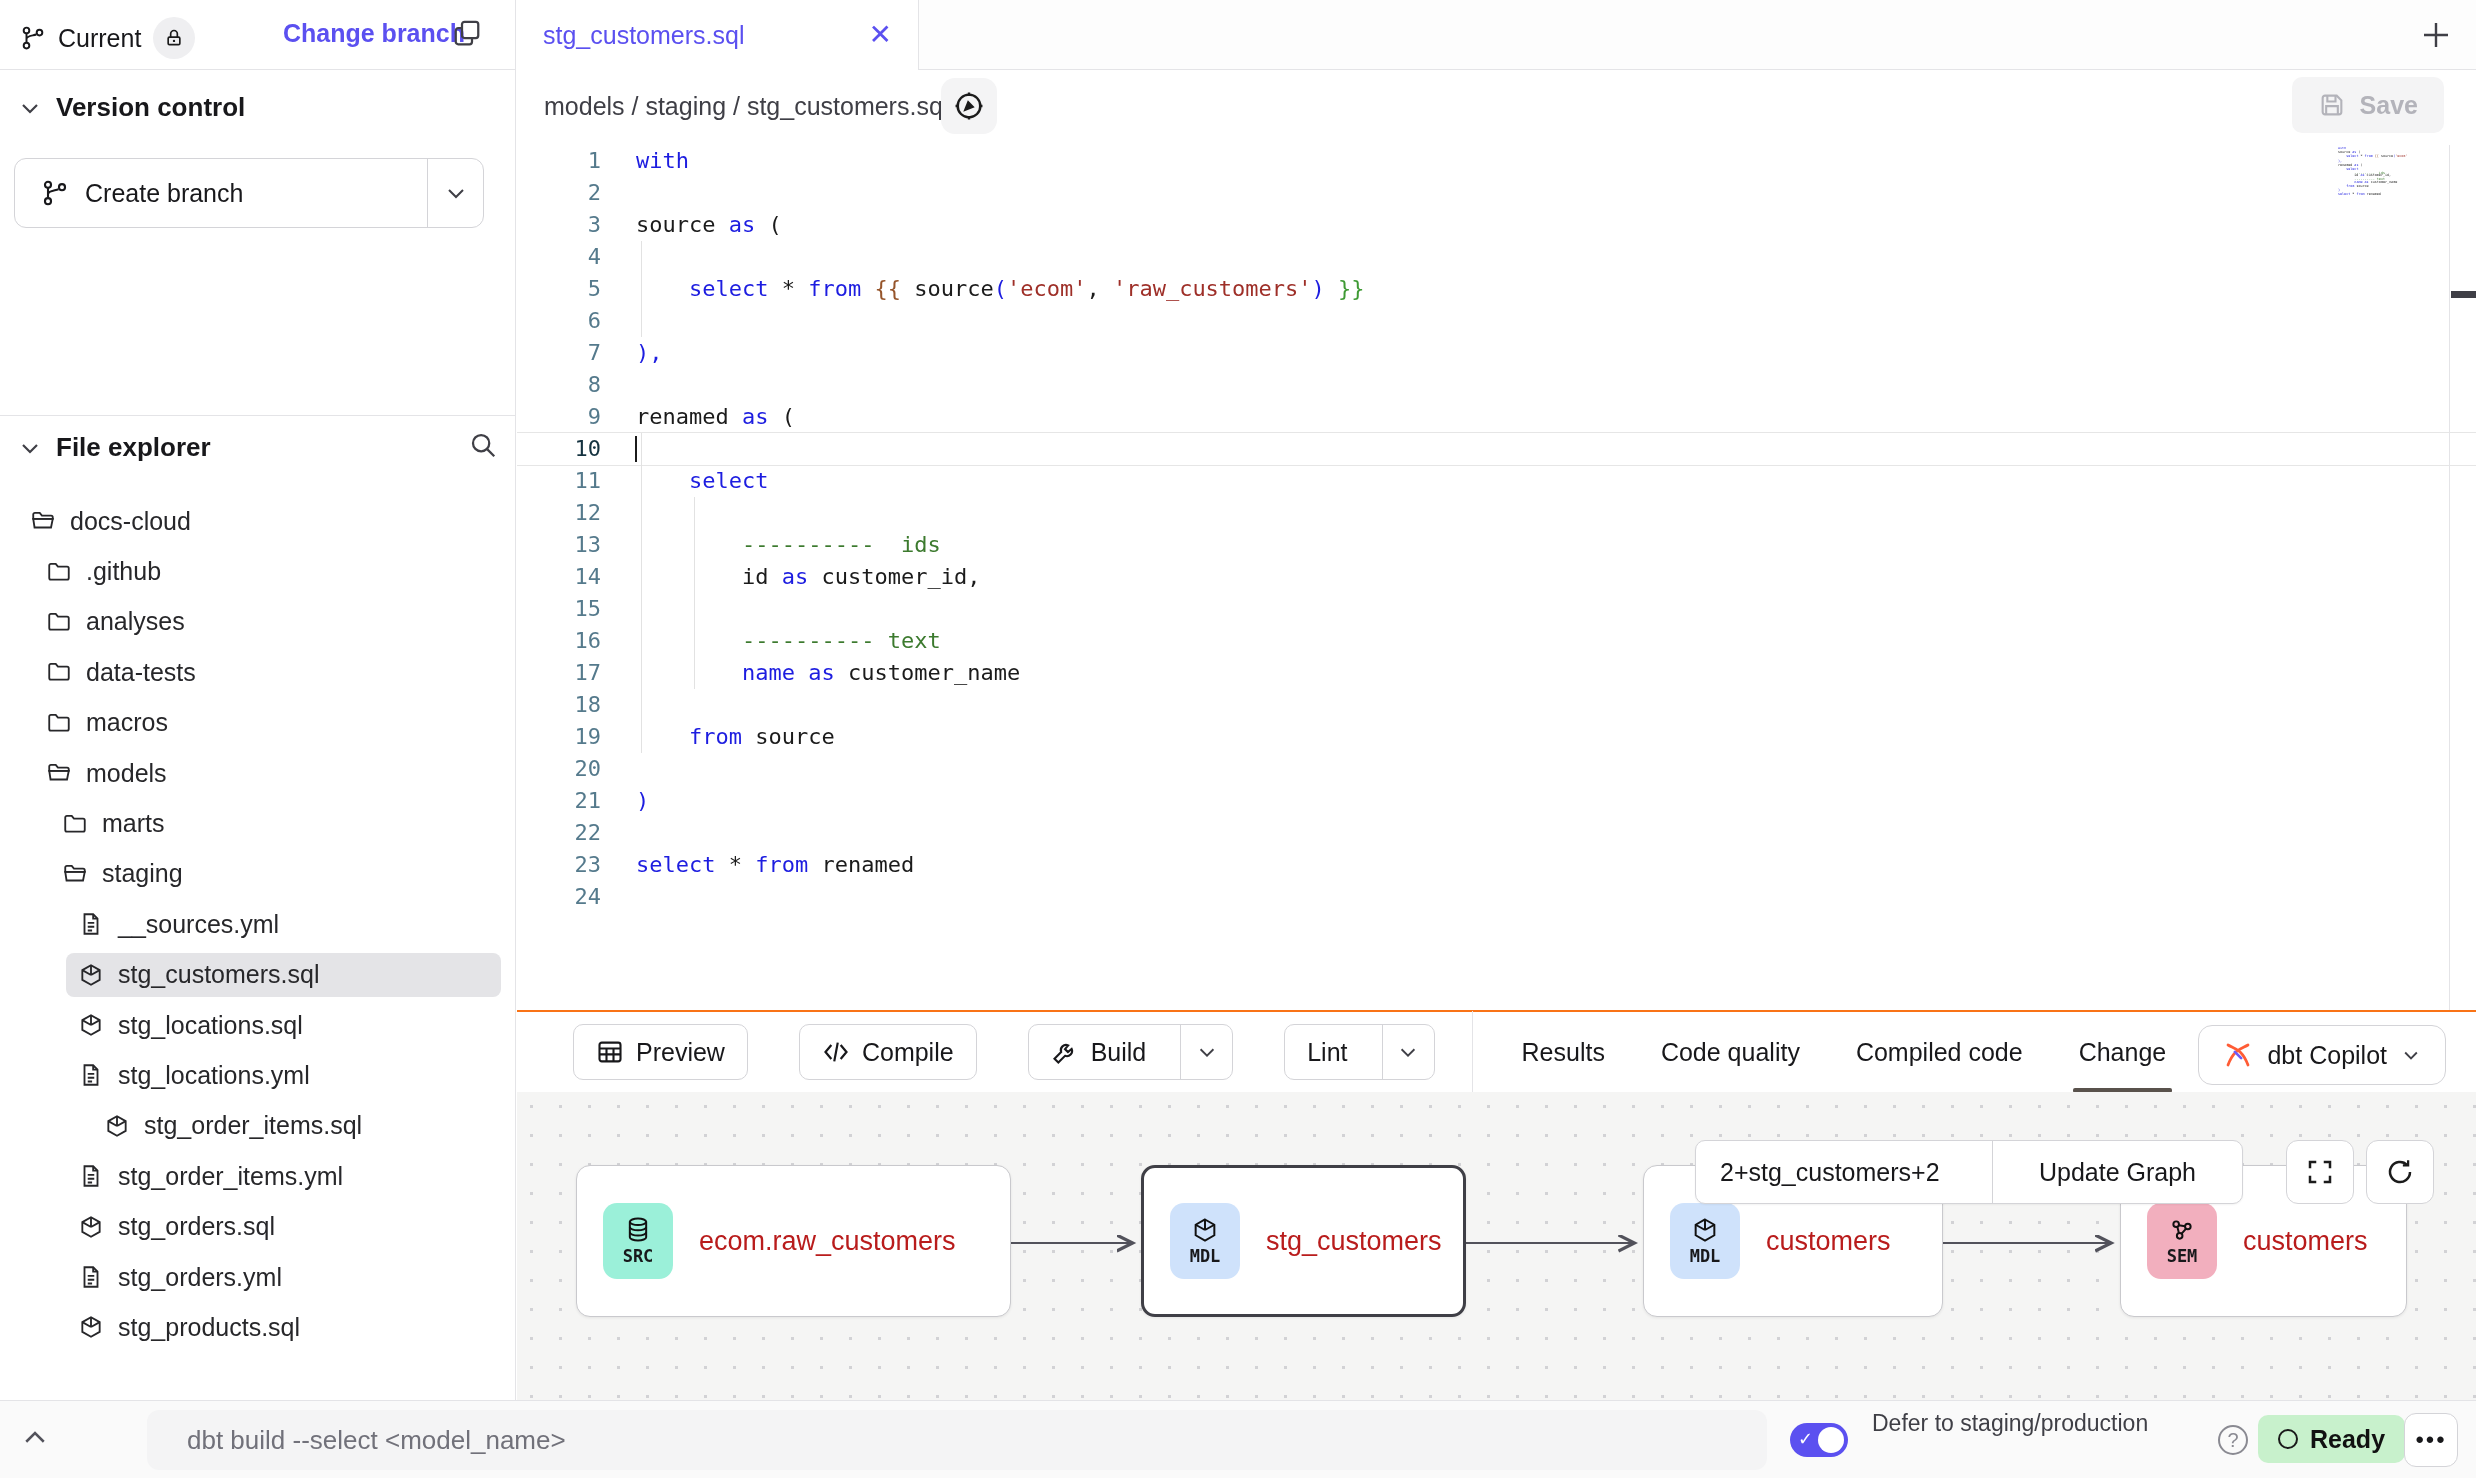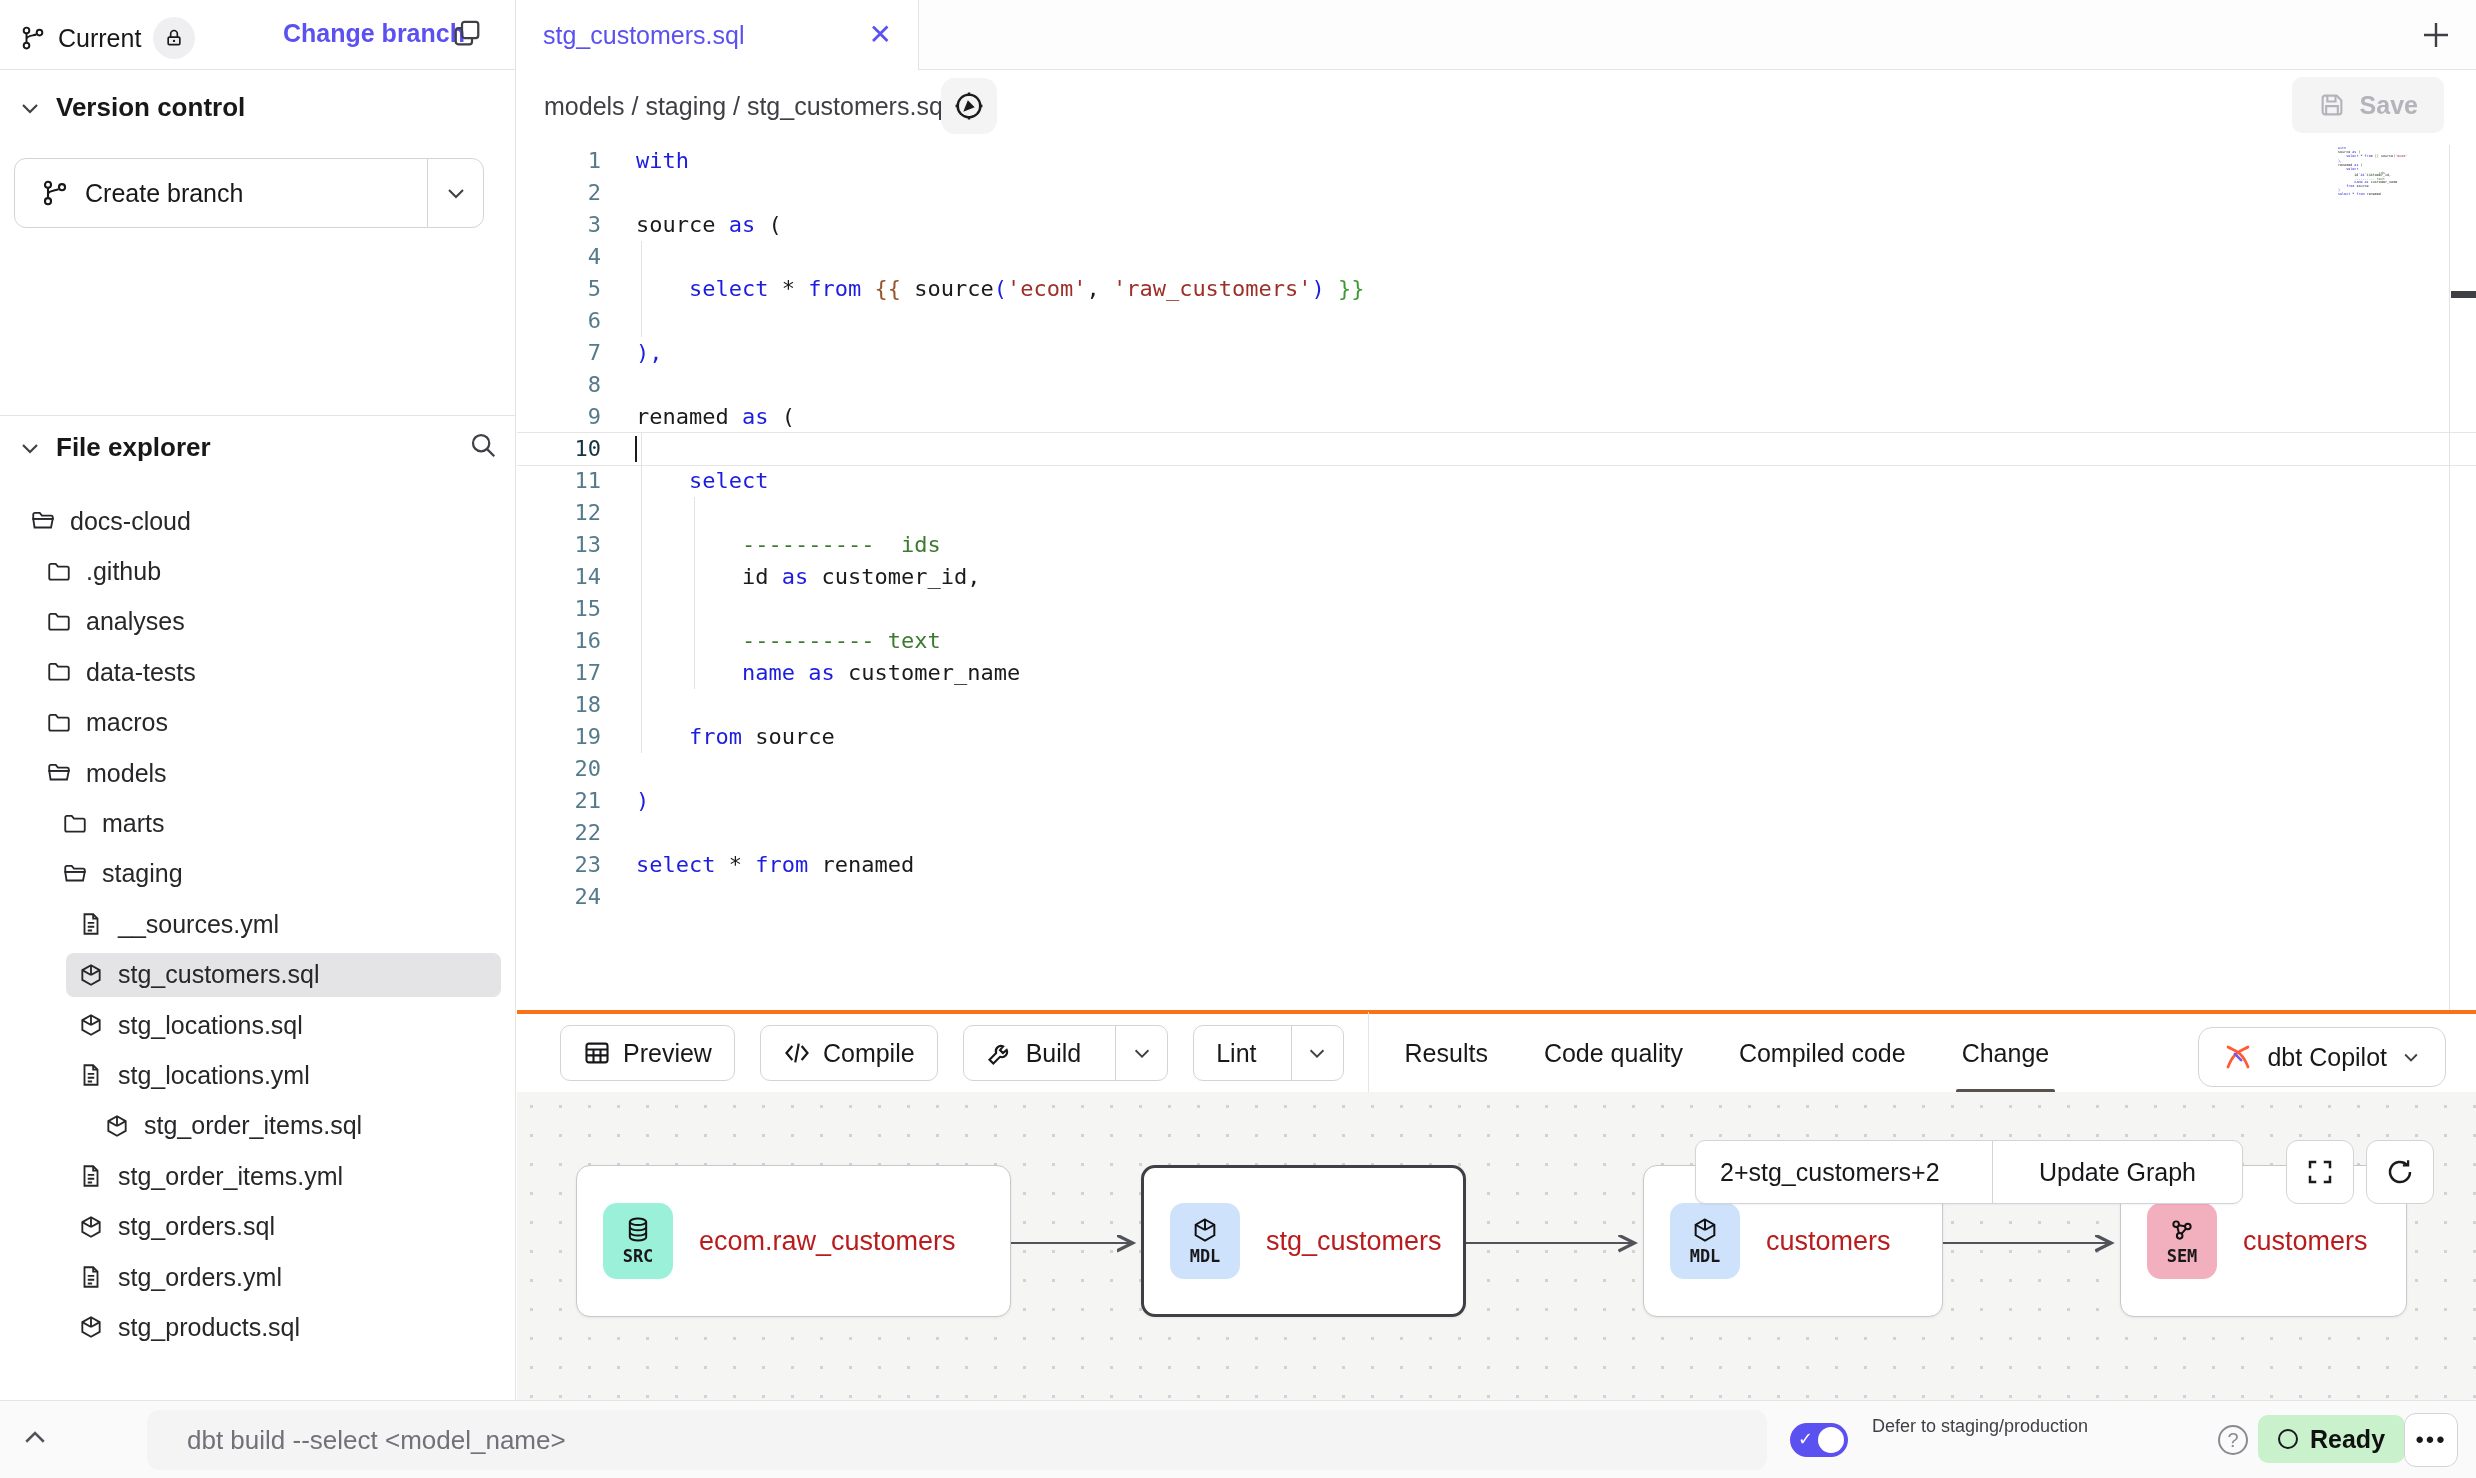--- a/index.html
+++ b/index.html
@@ -51,21 +51,21 @@
   .g0 { left:124px; } .g1 { left:177px; }
   .cursor { position:absolute; left:118px; top:3px; width:2px; height:26px; background:#1b1b1b; }
   .kw { color:#1d1de0; } .pl { color:#1b1b1b; } .str { color:#9e2f28; }
   .cmt { color:#3c7a2e; } .jo { color:#96552b; } .jc { color:#3f9a34; }
   .minimap { position:absolute; left:1821px; top:2px; width:70px; height:60px; overflow:hidden; cursor:pointer; }
   .minimap .mm-line { white-space:pre; font-family:"DejaVu Sans Mono", monospace; font-size:3.4px; line-height:2.1px; }
   .ed-right-divider { position:absolute; left:1932px; top:0; width:1px; height:100%; background:#e4e4e7; }
   .scroll-dash { position:absolute; left:1934px; top:146px; width:26px; height:7px; background:#3f3f46; cursor:pointer; }
 
   
-  .toolrow { position:absolute; left:517px; top:1010px; right:0; height:82px; background:#fff; border-top:4px solid #f97316; display:flex; align-items:center; }
+  .toolrow { position:absolute; left:517px; top:1010px; right:0; height:82px; background:#fff; border-top:2px solid #f97316; display:flex; align-items:center;gap:13px; }
   .btn { display:flex; align-items:center; gap:12px; height:56px; border:1px solid #d4d4d8; border-radius:10px; background:#fff; font-size:25px; color:#18181b; cursor:pointer; }
   .btn .seg { display:flex; align-items:center; gap:12px; padding:0 22px; height:100%; }
   .btn .chev-seg { border-left:1px solid #d4d4d8; width:52px; display:flex; align-items:center; justify-content:center; height:100%; cursor:pointer; }
   .tool-divider { width:1px; height:82px; background:#e4e4e7; margin-left:24px; }
   .ptabs { display:flex; height:82px; margin-left:8px; }
   .ptab { position:relative; height:82px; display:flex; align-items:center; padding:0 28px; font-size:25px; color:#18181b; cursor:pointer; }
   .ptab.active::after { content:""; position:absolute; left:22px; right:22px; bottom:0; height:5px; background:#59524c; border-radius:2px; }
   .copilot-btn { position:absolute; right:30px; top:13px; height:60px; border:1px solid #d4d4d8; border-radius:14px; background:#fff; display:flex; align-items:center; gap:14px; padding:0 24px; font-size:25px; font-weight:500; cursor:pointer; }
 
   
@@ -81,21 +81,21 @@
   .lg-update { flex:1; border-left:1px solid #d4d4d8; display:flex; align-items:center; justify-content:center; font-size:25px; cursor:pointer; }
   .sq-btn { position:absolute; top:48px; width:68px; height:64px; background:#fff; border:1px solid #d4d4d8; border-radius:12px; display:flex; align-items:center; justify-content:center; cursor:pointer; z-index:5; }
 
   
   .bottombar { position:absolute; left:0; top:1400px; width:100%; height:78px; background:#fafafa; border-top:1px solid #e4e4e7; }
   .bb-chevron { position:absolute; left:20px; top:22px; color:#52525b; cursor:pointer; }
   .bb-input { position:absolute; left:147px; top:9px; width:1620px; height:60px; background:#f4f4f5; border-radius:12px; display:flex; align-items:center; padding-left:40px; font-size:26px; color:#71717a; cursor:text; }
   .toggle { position:absolute; left:1790px; top:22px; width:58px; height:34px; border-radius:17px; background:#5b50f0; cursor:pointer; }
   .toggle .knob { position:absolute; right:4px; top:4px; width:26px; height:26px; border-radius:50%; background:#fff; }
   .toggle .tick { position:absolute; left:8px; top:5px; color:#fff; font-size:18px; }
-  .defer-label { position:absolute; left:1872px; top:15px; font-size:18px; color:#3f3f46; }
+  .defer-label { position:absolute; left:1872px; top:9px; font-size:23px; color:#3f3f46; }
   .help-ico { position:absolute; left:2218px; top:24px; width:30px; height:30px; border:2px solid #8a8a92; border-radius:50%; color:#8a8a92; font-size:20px; display:flex; align-items:center; justify-content:center; }
   .ready-badge { position:absolute; left:2258px; top:14px; height:48px; background:#c8f1cc; border-radius:10px; display:flex; align-items:center; gap:12px; padding:0 20px; font-size:25px; font-weight:600; color:#111; cursor:pointer; }
   .ready-badge .circ { width:20px; height:20px; border:2.5px solid #1a1a1a; border-radius:50%; }
   .more-btn { position:absolute; left:2404px; top:12px; width:54px; height:54px; background:#fff; border:1px solid #d4d4d8; border-radius:12px; display:flex; align-items:center; justify-content:center; font-size:24px; letter-spacing:2px; color:#18181b; cursor:pointer; }
 </style>
 </head>
 <body>
 
 <div id="app">
 

